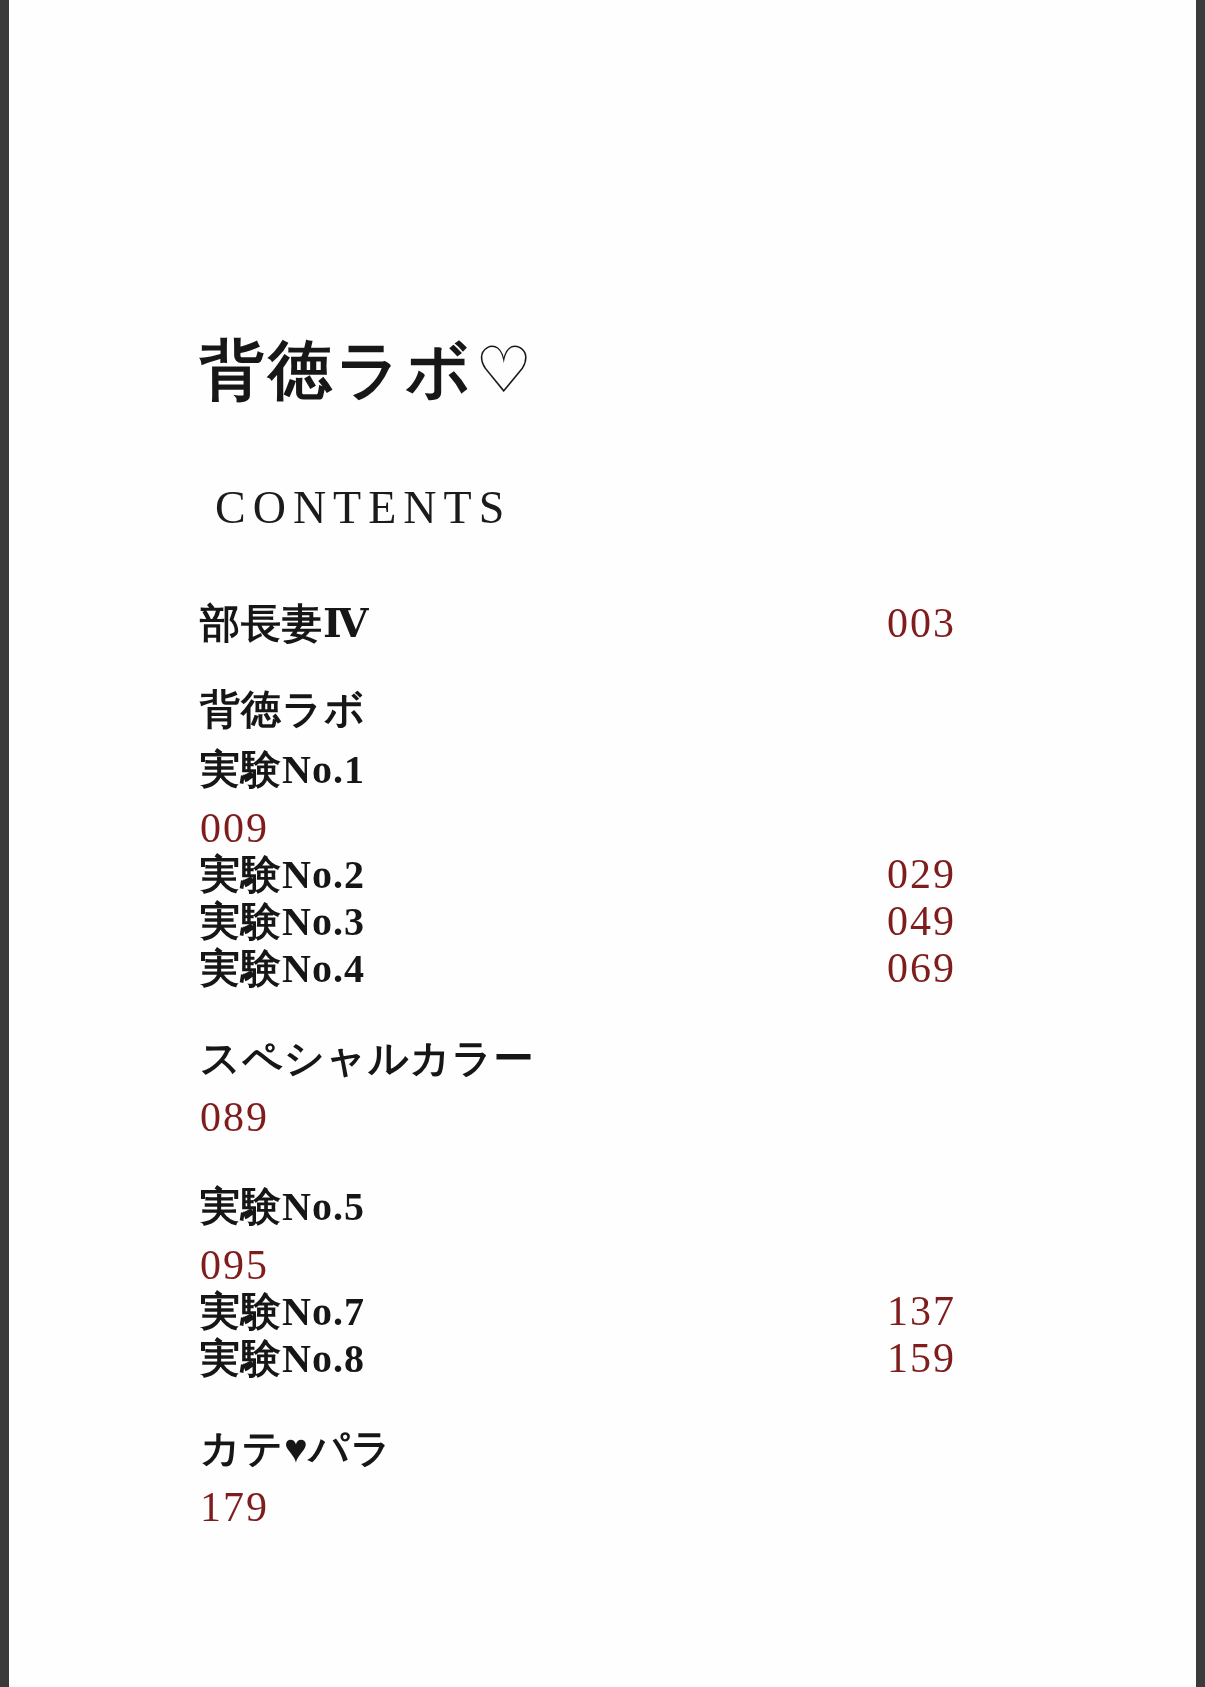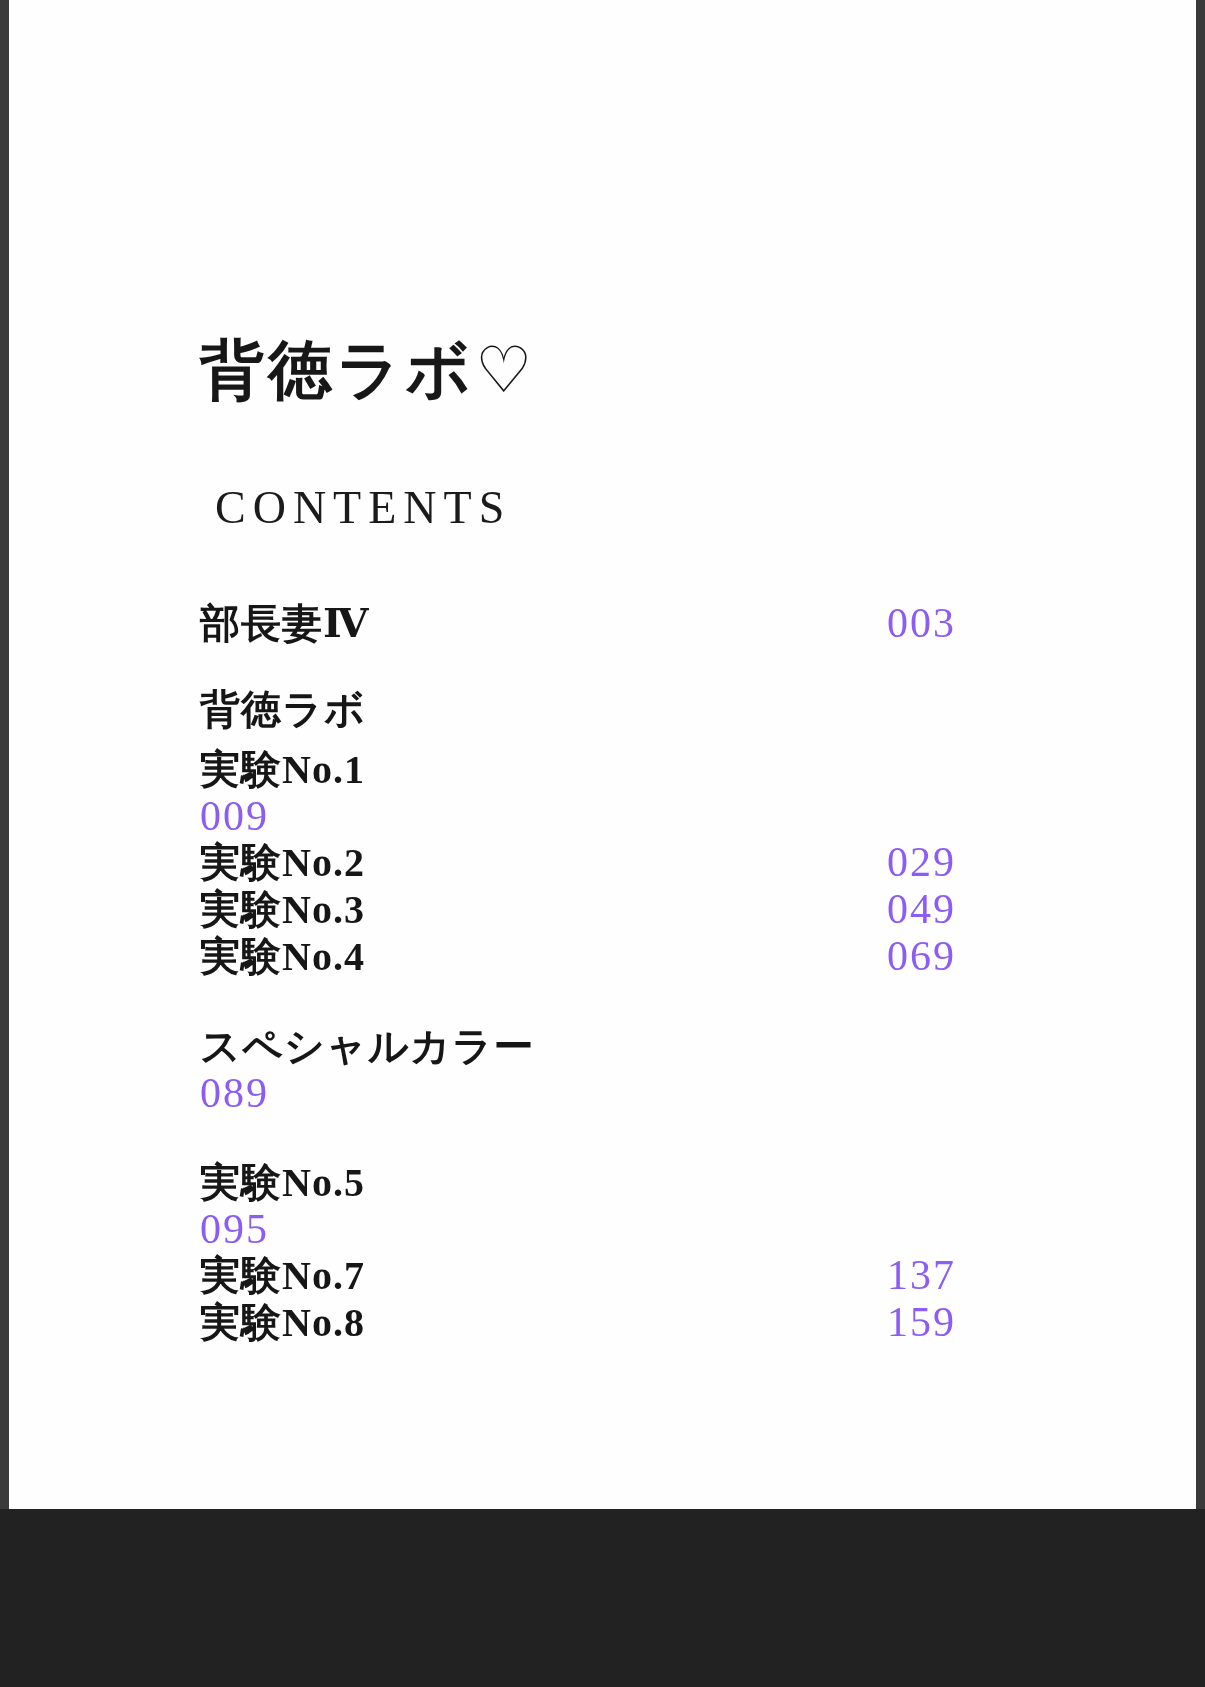--- a/index.html
+++ b/index.html
@@ -3,21 +3,21 @@
 <meta charset="utf-8">
 <style>
   html, body {
     margin: 0;
     padding: 0;
     background: #222;
   }
   .page {
     position: relative;
     width: 1205px;
-    height: 1509px;
+    height: 1687px;
     background: #fefefe;
     overflow: hidden;
     font-family: "Liberation Serif", "DejaVu Serif", serif;
     color: #1c1c1c;
   }
   .side-bar {
     position: absolute;
     top: 0;
     width: 9px;
     height: 100%;
@@ -54,31 +54,32 @@
 
   .toc {
     margin-top: 66px;
   }
   .toc-row {
     display: flex;
     justify-content: space-between;
     align-items: baseline;
     font-size: 40px;
     line-height: 46px;
+    gap: 12px;
   }
   .toc-row .label {
     font-weight: bold;
     letter-spacing: 1px;
     color: #161616;
   }
   .toc-row .pagenum {
     font-weight: normal;
     font-size: 42px;
     letter-spacing: 2px;
-    color: #8b5cf6;
+    color: #7f1d1d;
   }
   
   .gap-section    { margin-top: 40px; } 
   .gap-after-head { margin-top: 14px; flex-direction: column; } 
   .gap-block      { margin-top: 44px; flex-direction: column; } 
 </style>
 </head>
 <body>
 
 <div class="page">
@@ -137,16 +138,20 @@
       <div class="toc-row">
         <span class="label">実験No.7</span>
         <span class="pagenum">137</span>
       </div>
 
       <div class="toc-row">
         <span class="label">実験No.8</span>
         <span class="pagenum">159</span>
       </div>
 
+      <div class="toc-row gap-block">
+        <span class="label">カテ♥パラ</span>
+        <span class="pagenum">179</span>
+      </div>
 
     </div>
   </div>
 </div>
 
 </body></html>

